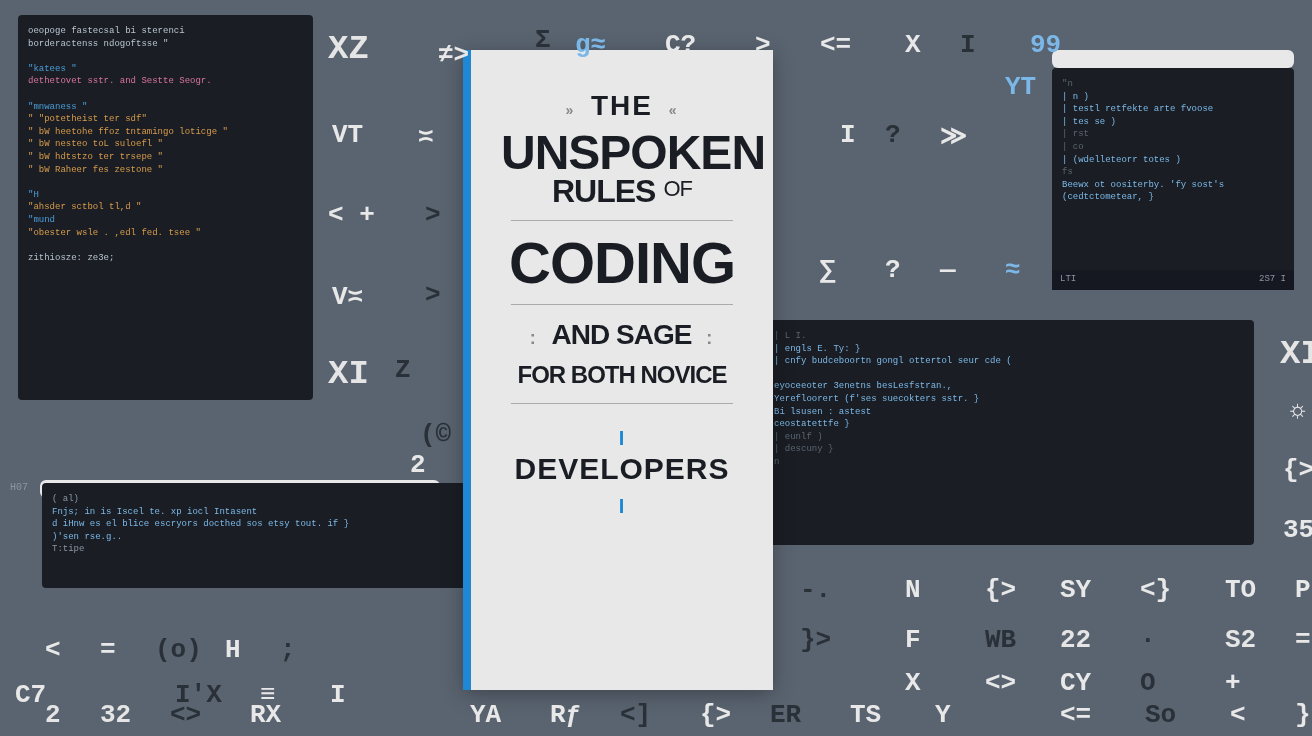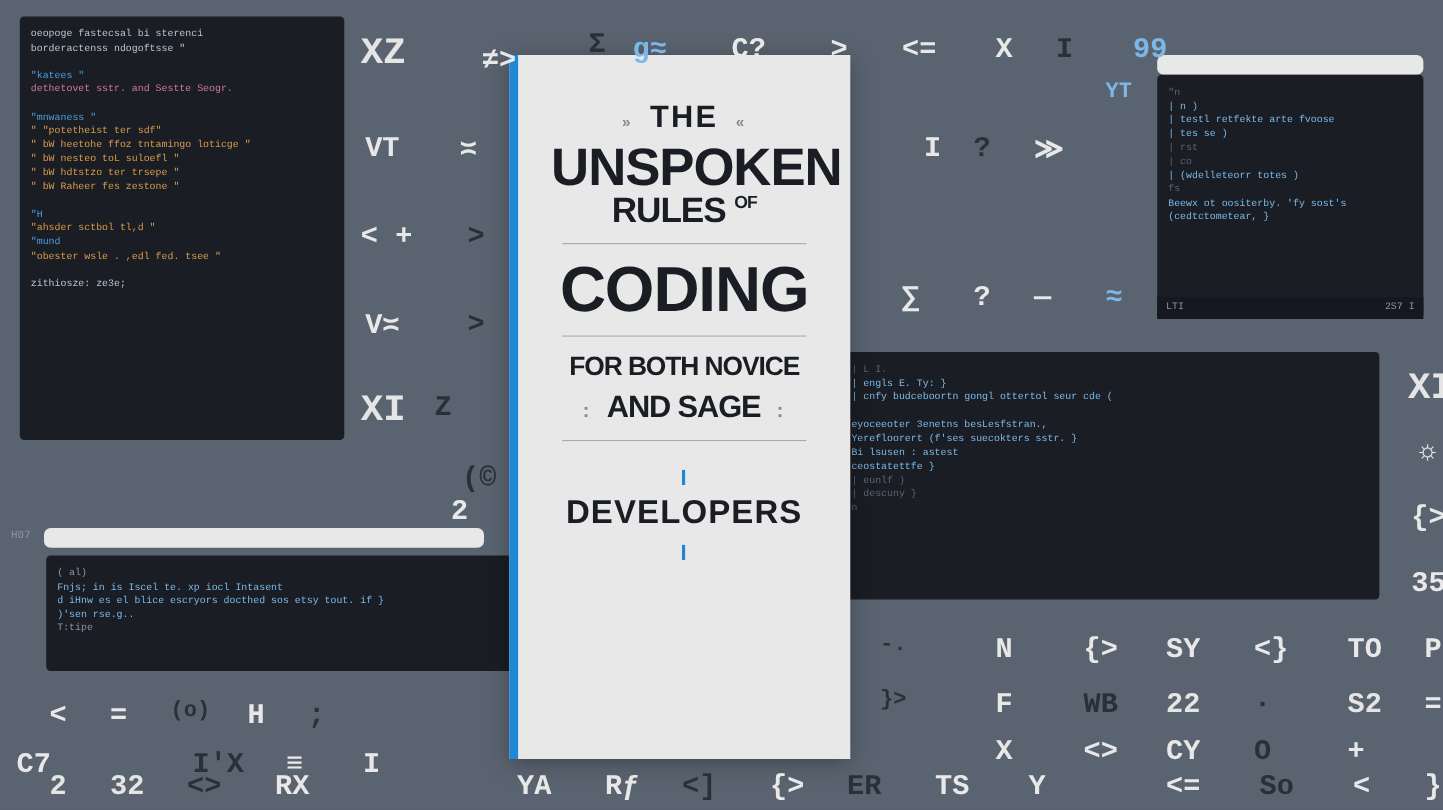--- a/index.html
+++ b/index.html
@@ -1,58 +1,58 @@
 <!DOCTYPE html>
 <html><head>
 <meta charset="utf-8">
 <style>
 *{margin:0;padding:0;box-sizing:border-box}
 body{width:1312px;height:736px;background:#5a6470;position:relative;font-family:'Helvetica Neue',Arial,sans-serif;overflow:hidden}
 .code-win{background:#1a1e24;border-radius:4px;position:absolute;padding:10px;font-family:'Courier New',monospace;font-size:9px;line-height:1.4}
 .cw1{top:15px;left:18px;width:295px;height:385px}
 .cw2{top:68px;right:18px;width:242px;height:222px}
 .cw3{top:320px;left:764px;width:490px;height:225px}
-.cw4{top:505px;left:42px;width:452px;height:105px}
+.cw4{top:483px;left:42px;width:452px;height:105px}
 .tabbar{position:absolute;top:50px;right:18px;width:242px;height:18px;background:#e8e8e8;border-radius:6px}
 .cw1 .str{color:#d89b4a}
 .cw1 .kw{color:#4a9dd8}
 .cw1 .lbl{color:#b8c5d1}
 .cw1 .pink{color:#d8749b}
 .cw2 .l{color:#7bb8e8}
 .cw2 .c{color:#5a6470}
 .cw2 .statbar{position:absolute;bottom:0;left:0;right:0;height:20px;background:#151820;padding:3px 8px;color:#8a95a3;font-size:9px;display:flex;justify-content:space-between}
 .cw3 .l{color:#7bb8e8}
 .cw3 .c{color:#5a6470}
 .cw4 .l{color:#7bb8e8}
 .cw4 .num{color:#8a95a3;display:inline-block;width:30px}
 .topbar{position:absolute;top:480px;left:40px;width:400px;height:18px;background:#e8e8e8;border-radius:6px}
 .toplabel{position:absolute;top:482px;left:10px;color:#8a95a3;font-size:10px;font-family:'Courier New',monospace}
 .book{position:absolute;left:463px;top:50px;width:310px;height:640px;background:#e8e8e8;border-left:8px solid #1e88d4;box-shadow:0 4px 20px rgba(0,0,0,0.3)}
 .book-inner{padding:40px 30px;text-align:center}
 .bk-title{font-family:'Helvetica Neue',Arial,sans-serif;font-weight:900;color:#1a1e24;letter-spacing:-1px}
 .bk-the{font-size:28px;font-weight:700;letter-spacing:2px;margin-bottom:8px}
 .bk-unspoken{font-size:48px;font-weight:900;line-height:0.95}
 .bk-rules{font-size:32px;font-weight:900;line-height:0.95}
-.bk-of{font-size:16px;font-weight:700;display:inline-block;vertical-align:top;margin-left:8px}
+.bk-of{font-size:22px;font-weight:400;display:inline-block;vertical-align:top;margin-left:8px}
 .bk-coding{font-size:58px;font-weight:900;line-height:0.95;margin-top:4px}
 .bk-for{font-size:24px;font-weight:800;margin-top:10px}
 .bk-and{font-size:28px;font-weight:800;margin-top:6px}
 .bk-dev{font-size:30px;font-weight:900;letter-spacing:1px;margin-top:10px}
 .divider{border:none;border-top:1px solid #aaa;margin:14px 10px}
 .arrow-deco{color:#888;font-size:14px;margin:0 6px}
 .dots{color:#888;font-size:18px;margin:0 8px;letter-spacing:2px}
 .icap{color:#1e88d4;font-size:20px;margin:0 8px;font-weight:bold}
 .glyph{position:absolute;font-family:'Courier New',monospace;font-weight:bold;user-select:none}
 .g-white{color:#e8e8e8}
 .g-orange{color:#e5e5e5}
 .g-blue{color:#7bb8e8}
 .g-dark{color:#2a3038}
 .sz-lg{font-size:34px}
 .sz-md{font-size:26px}
-.sz-sm{font-size:20px}
+.sz-sm{font-size:26px}
 </style>
 </head>
 <body>
 
 <div class="code-win cw1">
 <div class="lbl">oeopoge fastecsal bi sterenci</div>
 <div class="lbl">borderactenss ndogoftsse  "</div>
 <br>
 <div class="kw">"katees "</div>
 <div class="pink">dethetovet sstr. and Sestte Seogr.</div>
@@ -119,26 +119,26 @@
   <div class="bk-title bk-the">
     <span class="arrow-deco">»</span>
     <span>THE</span>
     <span class="arrow-deco">«</span>
   </div>
   <div class="bk-title bk-unspoken">UNSPOKEN</div>
   <div class="bk-title"><span class="bk-rules">RULES</span><span class="bk-of">OF</span></div>
   <hr class="divider">
   <div class="bk-title bk-coding">CODING</div>
   <hr class="divider">
-  <div class="bk-title bk-for">FOR BOTH NOVICE</div>
   <div class="bk-title bk-and">
     <span class="dots">:</span>
     <span>AND SAGE</span>
     <span class="dots">:</span>
   </div>
+  <div class="bk-title bk-for">FOR BOTH NOVICE</div>
   <hr class="divider">
   <div class="bk-title bk-dev">
     <span class="icap">I</span>
     <span>DEVELOPERS</span>
     <span class="icap">I</span>
   </div>
 </div>
 </div>
 
 <div id="glyph-layer">

